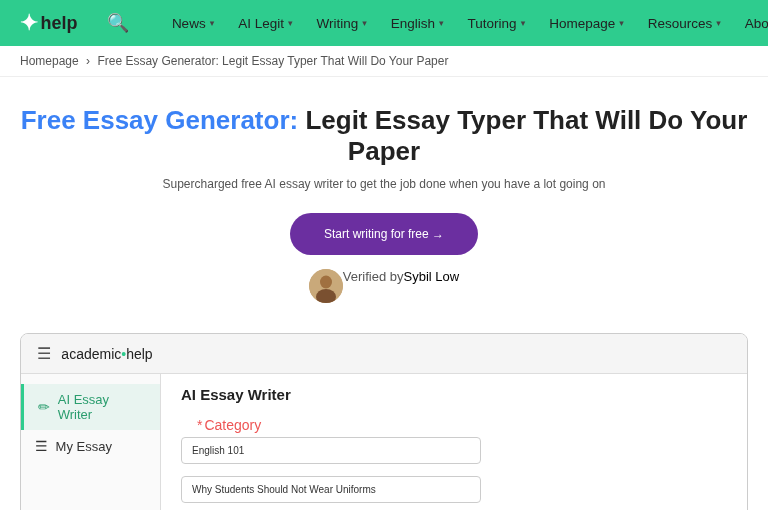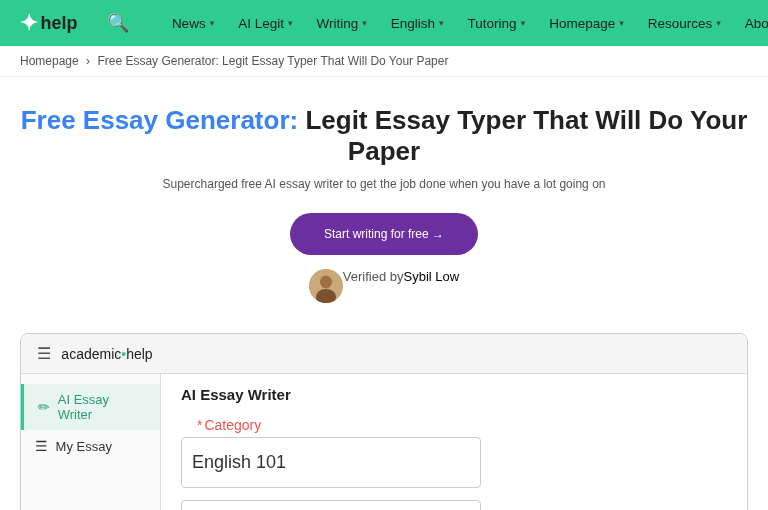--- a/index.html
+++ b/index.html
@@ -182,22 +182,22 @@
       color: #e55;
       margin-bottom: 4px;
       margin-left: 16px;
     }
     .form-label .asterisk { color: #e55; margin-right: 2px; }
     .form-input {
       width: 100%;
       max-width: 300px;
       border: 1px solid #ccc;
       border-radius: 4px;
-      padding: 14px 10px;
-      font-size: 18px;
+      padding: 7px 10px;
+      font-size: 10px;
       color: #333;
       background: #fff;
     }
   </style>
 </head>
 <body>
 
 <nav>
   <div class="nav-logo">
     <span class="star">✦</span>

